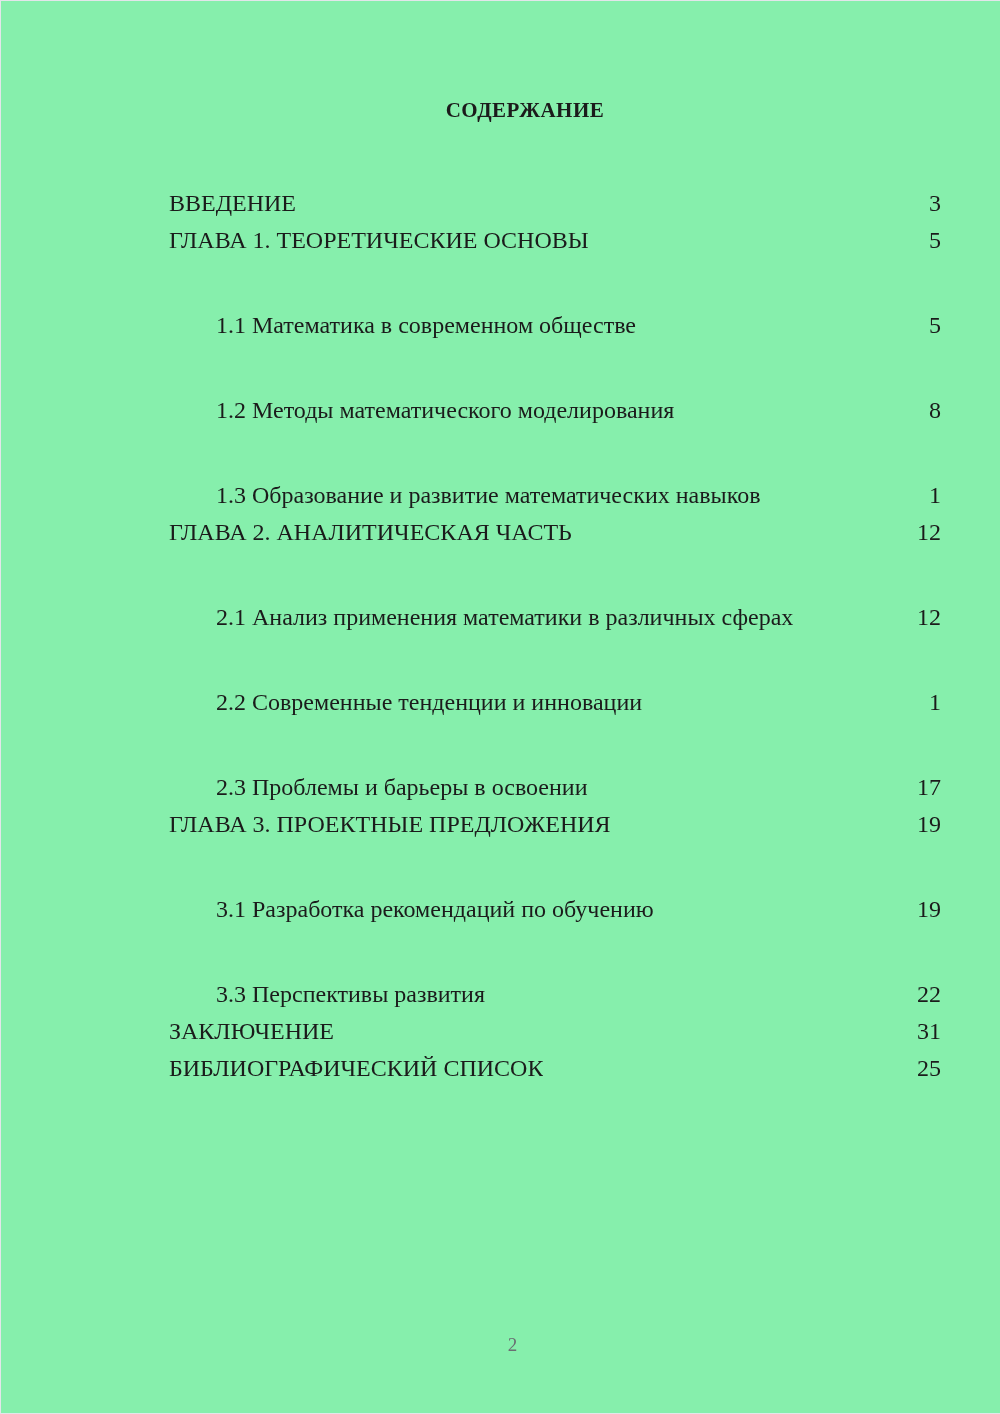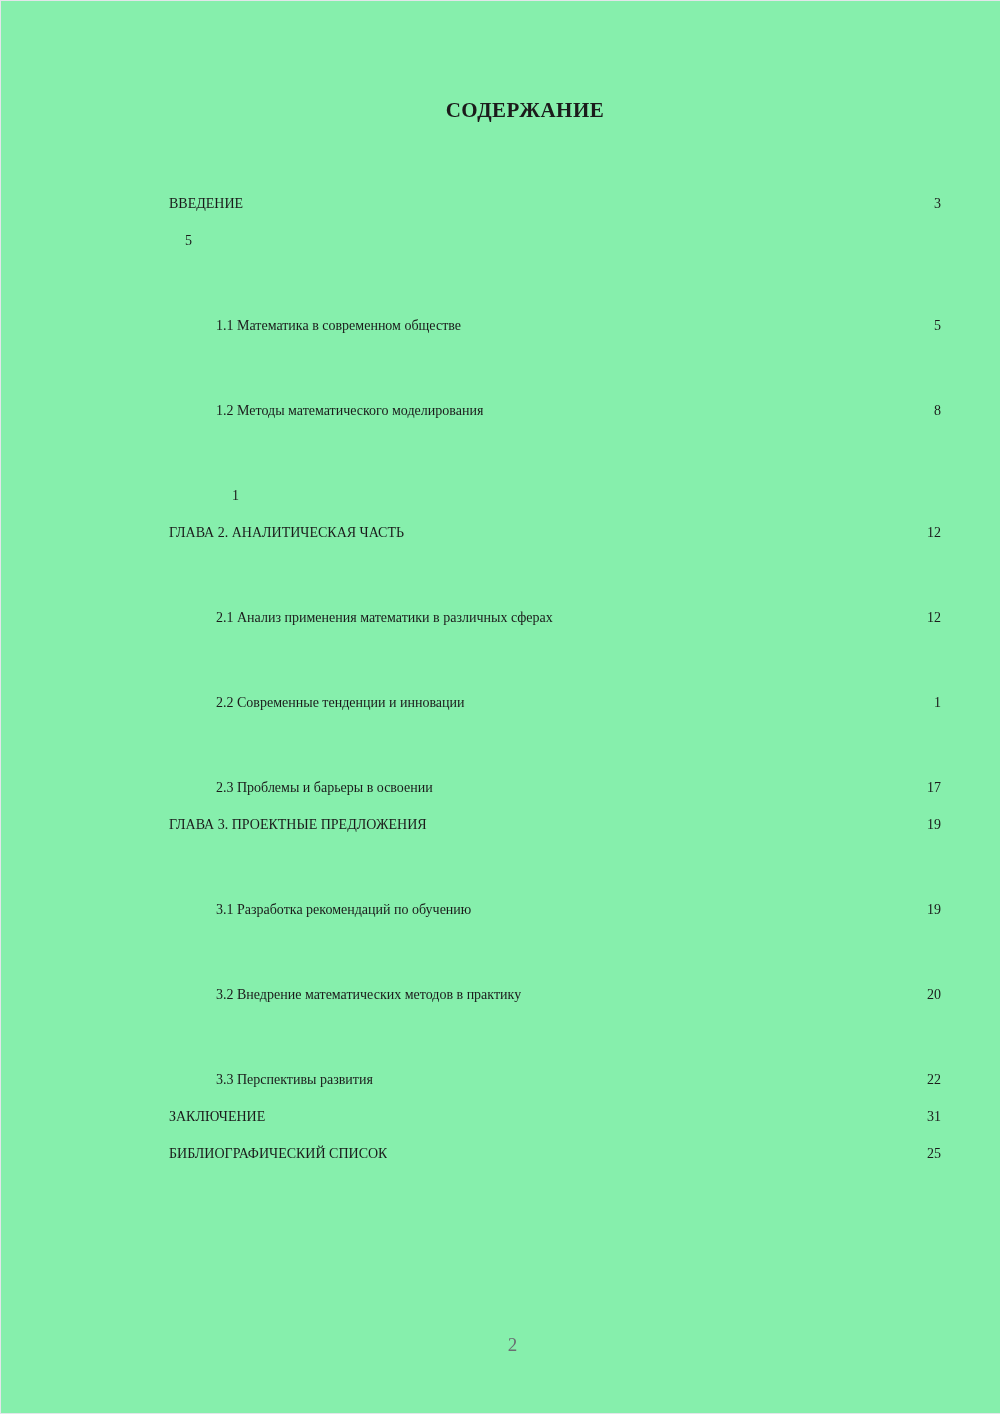--- a/index.html
+++ b/index.html
@@ -31,21 +31,21 @@
   .toc {
     margin-top: 62px;
     margin-left: 143px;
     margin-right: 83px;
   }
   .toc-row {
     display: flex;
     justify-content: space-between;
     align-items: baseline;
     height: 37px;
-    font-size: 14px;
+    font-size: 24px;
     line-height: 37px;
     white-space: nowrap;
   }
   .toc-row.sub {
     padding-left: 47px;
     margin-top: 48px;
   }
   .toc-label {
     overflow: hidden;
   }
@@ -67,31 +67,33 @@
 
 <div class="page">
   <h1 class="doc-title">СОДЕРЖАНИЕ</h1>
 
   <div class="toc">
       <div class="toc-row">
         <span class="toc-label">ВВЕДЕНИЕ</span>
         <span class="toc-page">3</span>
       </div>
       <div class="toc-row">
+        <span class="toc-label">ГЛАВА 1. ТЕОРЕТИЧЕСКИЕ ОСНОВЫ</span>
         <span class="toc-page">5</span>
       </div>
       <div class="toc-row sub">
         <span class="toc-label">1.1 Математика в современном обществе</span>
         <span class="toc-page">5</span>
       </div>
       <div class="toc-row sub">
         <span class="toc-label">1.2 Методы математического моделирования</span>
         <span class="toc-page">8</span>
       </div>
       <div class="toc-row sub">
+        <span class="toc-label">1.3 Образование и развитие математических навыков</span>
         <span class="toc-page">1</span>
       </div>
       <div class="toc-row">
         <span class="toc-label">ГЛАВА 2. АНАЛИТИЧЕСКАЯ ЧАСТЬ</span>
         <span class="toc-page">12</span>
       </div>
       <div class="toc-row sub">
         <span class="toc-label">2.1 Анализ применения математики в различных сферах</span>
         <span class="toc-page">12</span>
       </div>
@@ -105,24 +107,20 @@
       </div>
       <div class="toc-row">
         <span class="toc-label">ГЛАВА 3. ПРОЕКТНЫЕ ПРЕДЛОЖЕНИЯ</span>
         <span class="toc-page">19</span>
       </div>
       <div class="toc-row sub">
         <span class="toc-label">3.1 Разработка рекомендаций по обучению</span>
         <span class="toc-page">19</span>
       </div>
       <div class="toc-row sub">
-        <span class="toc-label">3.2 Внедрение математических методов в практику</span>
-        <span class="toc-page">20</span>
-      </div>
-      <div class="toc-row sub">
         <span class="toc-label">3.3 Перспективы развития</span>
         <span class="toc-page">22</span>
       </div>
       <div class="toc-row">
         <span class="toc-label">ЗАКЛЮЧЕНИЕ</span>
         <span class="toc-page">31</span>
       </div>
       <div class="toc-row">
         <span class="toc-label">БИБЛИОГРАФИЧЕСКИЙ СПИСОК</span>
         <span class="toc-page">25</span>

